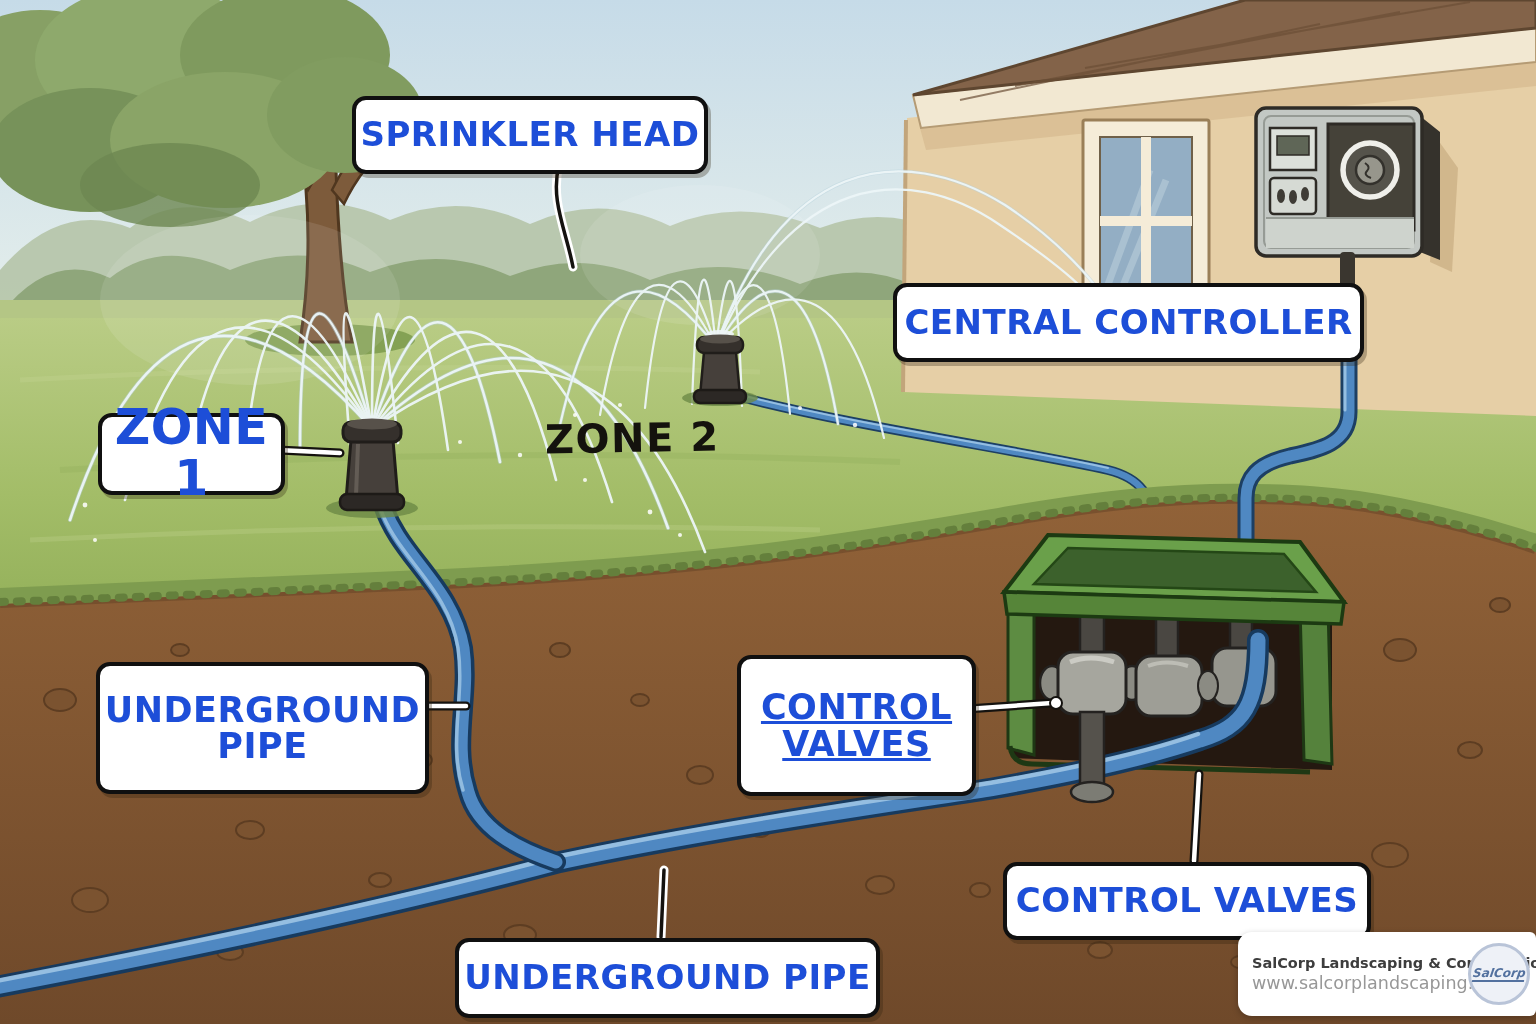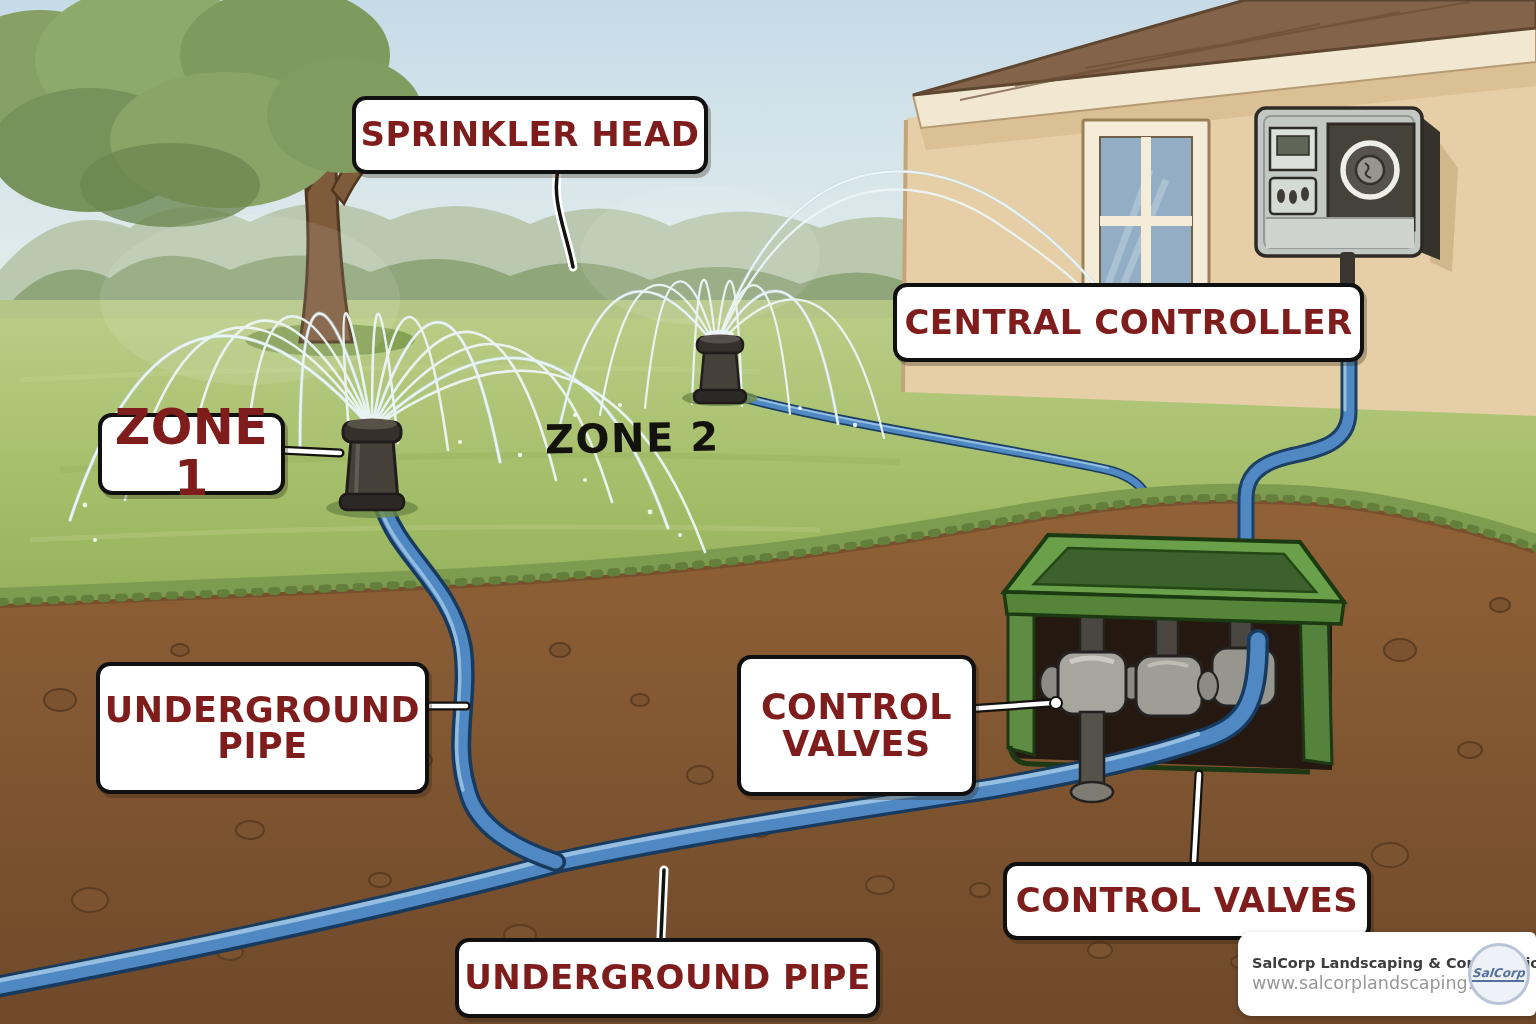--- a/index.html
+++ b/index.html
@@ -1,20 +1,20 @@
 <!DOCTYPE html>
 <html><head>
 <meta charset="utf-8">
 <style>
   html,body{margin:0;padding:0;background:#222;}
   #stage{position:relative;width:1536px;height:1024px;overflow:hidden;
          font-family:"DejaVu Sans","Liberation Sans",sans-serif;background:#cfe0e9;}
   #scene{position:absolute;left:0;top:0;width:1536px;height:1024px;}
   .label{position:absolute;background:#ffffff;border:4px solid #101010;border-radius:14px;
-         color:#7f1d1d;font-weight:bold;display:flex;align-items:center;justify-content:center;
+         color:#1d4ed8;font-weight:bold;display:flex;align-items:center;justify-content:center;
          text-align:center;line-height:1.04;letter-spacing:.5px;white-space:pre-line;
          box-shadow:3px 4px 0 rgba(45,32,12,.30);z-index:5;}
   .label-plain{position:absolute;color:#14120d;font-weight:bold;letter-spacing:1.5px;z-index:5;
          transform:rotate(-1deg);}
   #wm{position:absolute;left:1238px;top:932px;width:298px;height:84px;background:#ffffff;
       border-radius:14px 6px 6px 14px;display:flex;align-items:center;z-index:6;
       box-shadow:0 2px 6px rgba(0,0,0,.25);padding:0 6px 0 14px;box-sizing:border-box;}
   #wm .wmtext{flex:1;min-width:0;}
   #wm .wm-company{font-size:14.5px;font-weight:bold;color:#3d3d3d;white-space:nowrap;}
   #wm .wm-url{font-size:17.5px;color:#979797;white-space:nowrap;margin-top:2px;}
@@ -314,21 +314,21 @@
 
 <div class="label" style="left:98px;top:413px;width:179px;height:74px;font-size:49px;">ZONE 1</div>
 
 <div class="label-plain" style="left:545px;top:415px;font-size:40px;">ZONE 2</div>
 
 <div class="label" style="left:96px;top:662px;width:325px;height:124px;font-size:35px;">UNDERGROUND
 PIPE</div>
 
 <div class="label" style="left:893px;top:283px;width:463px;height:71px;font-size:34px;">CENTRAL CONTROLLER</div>
 
-<div class="label" style="left:737px;top:655px;width:231px;height:133px;font-size:35px;">CONTROL
+<div class="label" style="left:737px;top:655px;width:231px;height:133px;font-size:35px;text-decoration:underline;">CONTROL
 VALVES</div>
 
 <div class="label" style="left:1003px;top:862px;width:360px;height:70px;font-size:34px;">CONTROL VALVES</div>
 
 <div class="label" style="left:455px;top:938px;width:417px;height:72px;font-size:34px;">UNDERGROUND PIPE</div>
 
 <div id="wm">
   <div class="wmtext">
     <div class="wm-company">SalCorp Landscaping &amp; Construction</div>
     <div class="wm-url">www.salcorplandscaping.com</div>

